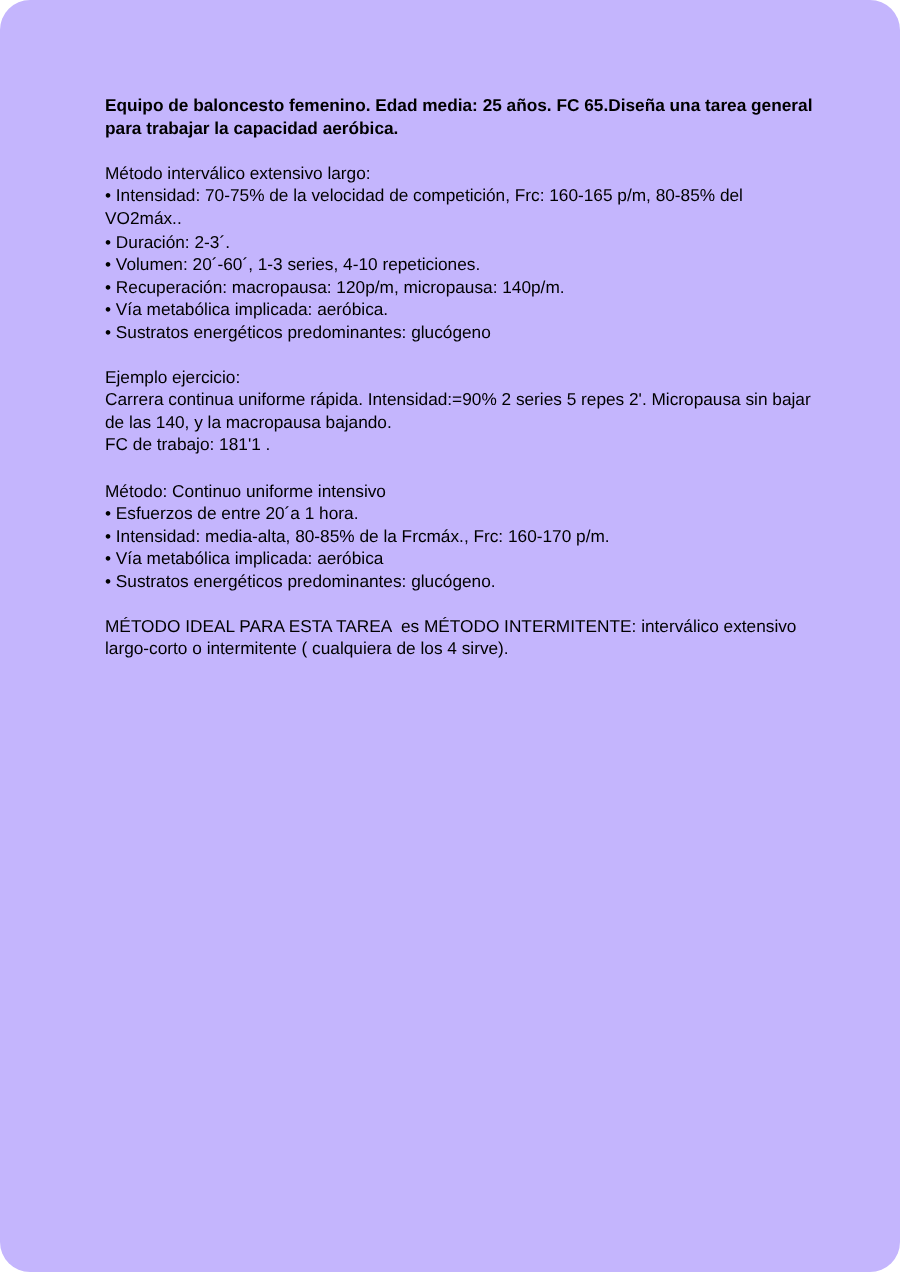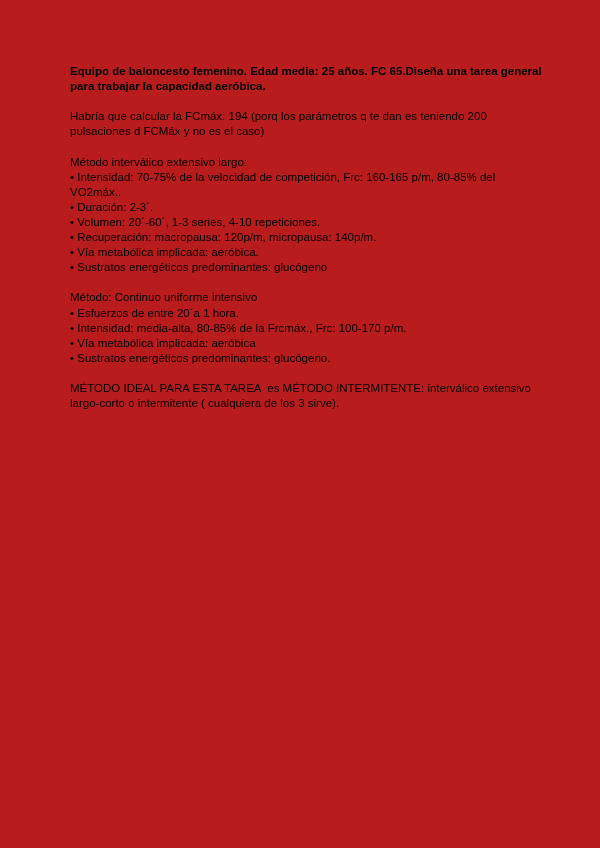--- a/index.html
+++ b/index.html
@@ -4,26 +4,27 @@
 <style>
   html, body {
     margin: 0;
     padding: 0;
     background: #ffffff;
   }
   .page {
     position: relative;
     width: 600px;
     height: 848px;
-    background: #b91c1c;
+    background: #c4b5fd;
     overflow: hidden;
     font-family: "Liberation Sans", sans-serif;
     font-size: 11.5px;
     line-height: 15.1px;
     color: #000000;
+    border-radius: 20px;
   }
   .content {
     position: absolute;
     left: 70px;
     top: 64px;
     width: 510px;
   }
   .block {
     margin: 0 0 15.1px 0;
     white-space: pre;
@@ -33,31 +34,33 @@
     font-weight: bold;
   }
 </style>
 </head>
 <body>
 
 <div class="page">
   <div class="content">
     <p class="block bold">Equipo de baloncesto femenino. Edad media: 25 años. FC 65.Diseña una tarea general
 para trabajar la capacidad aeróbica.</p>
-    <p class="block">Habría que calcular la FCmáx: 194 (porq los parámetros q te dan es teniendo 200
-pulsaciones d FCMáx y no es el caso)</p>
     <p class="block">Método interválico extensivo largo:
 • Intensidad: 70-75% de la velocidad de competición, Frc: 160-165 p/m, 80-85% del
 VO2máx..
 • Duración: 2-3´.
 • Volumen: 20´-60´, 1-3 series, 4-10 repeticiones.
 • Recuperación: macropausa: 120p/m, micropausa: 140p/m.
 • Vía metabólica implicada: aeróbica.
 • Sustratos energéticos predominantes: glucógeno</p>
+    <p class="block">Ejemplo ejercicio:
+Carrera continua uniforme rápida. Intensidad:=90% 2 series 5 repes 2'. Micropausa sin bajar
+de las 140, y la macropausa bajando.
+FC de trabajo: 181'1 .</p>
     <p class="block">Método: Continuo uniforme intensivo
 • Esfuerzos de entre 20´a 1 hora.
-• Intensidad: media-alta, 80-85% de la Frcmáx., Frc: 100-170 p/m.
+• Intensidad: media-alta, 80-85% de la Frcmáx., Frc: 160-170 p/m.
 • Vía metabólica implicada: aeróbica
 • Sustratos energéticos predominantes: glucógeno.</p>
     <p class="block">MÉTODO IDEAL PARA ESTA TAREA  es MÉTODO INTERMITENTE: interválico extensivo
-largo-corto o intermitente ( cualquiera de los 3 sirve).</p>
+largo-corto o intermitente ( cualquiera de los 4 sirve).</p>
   </div>
 </div>
 
 </body></html>

